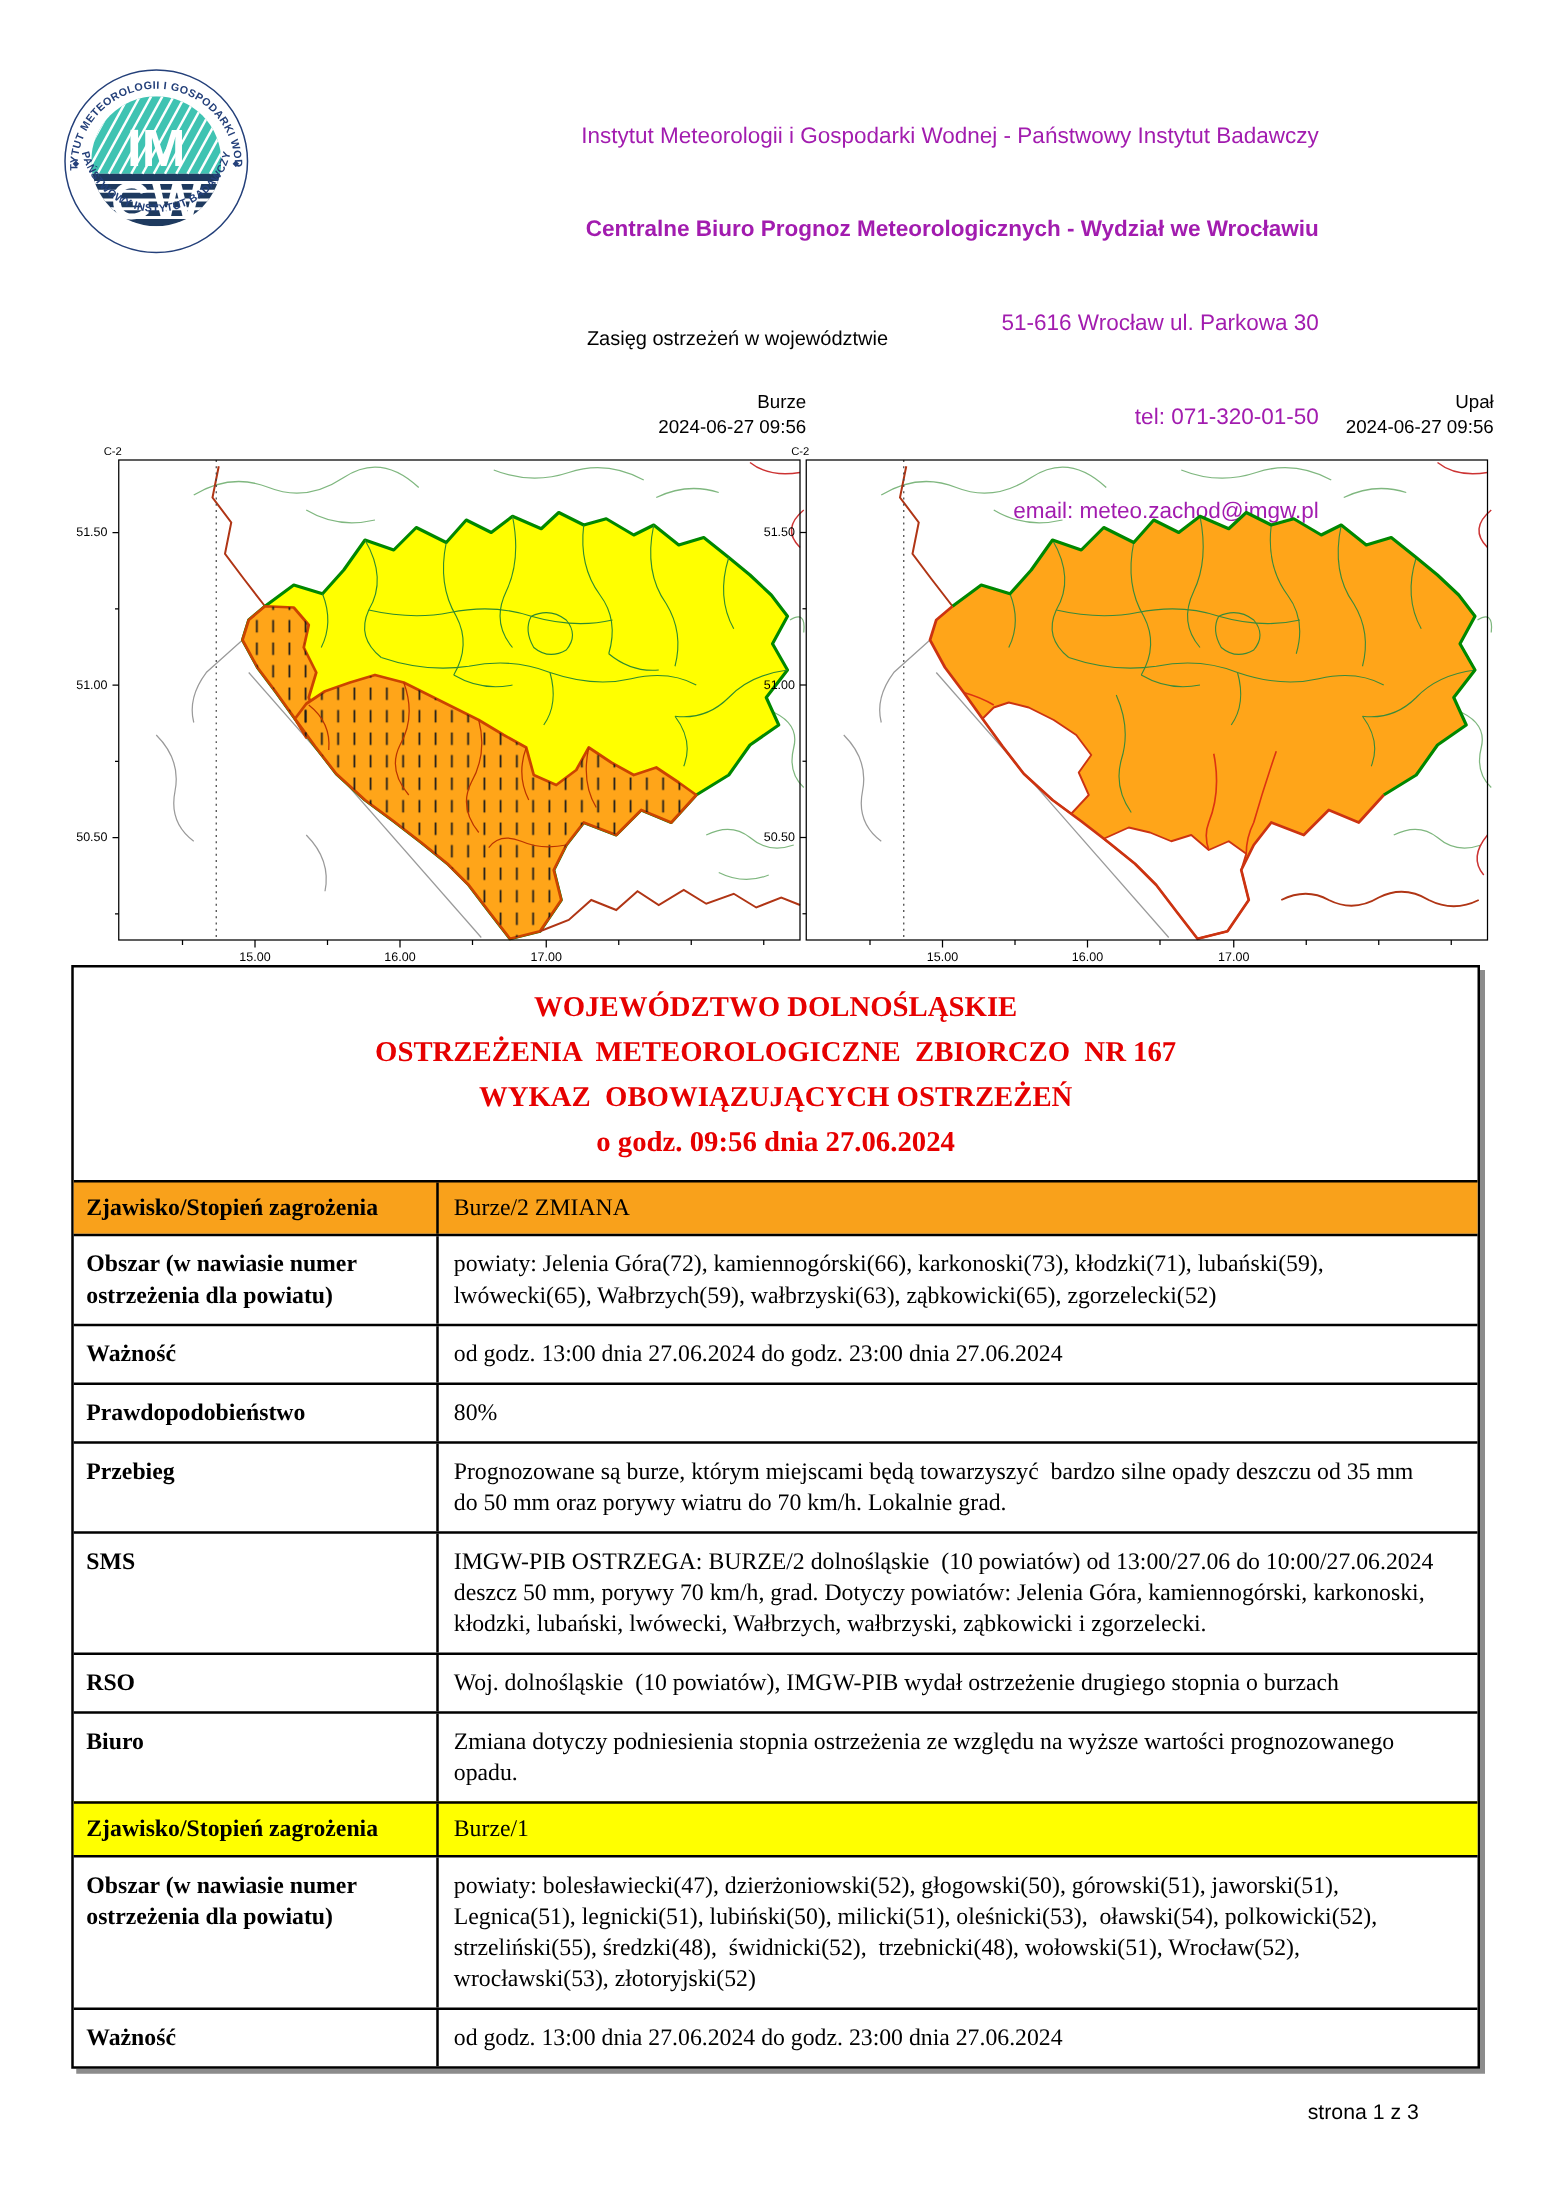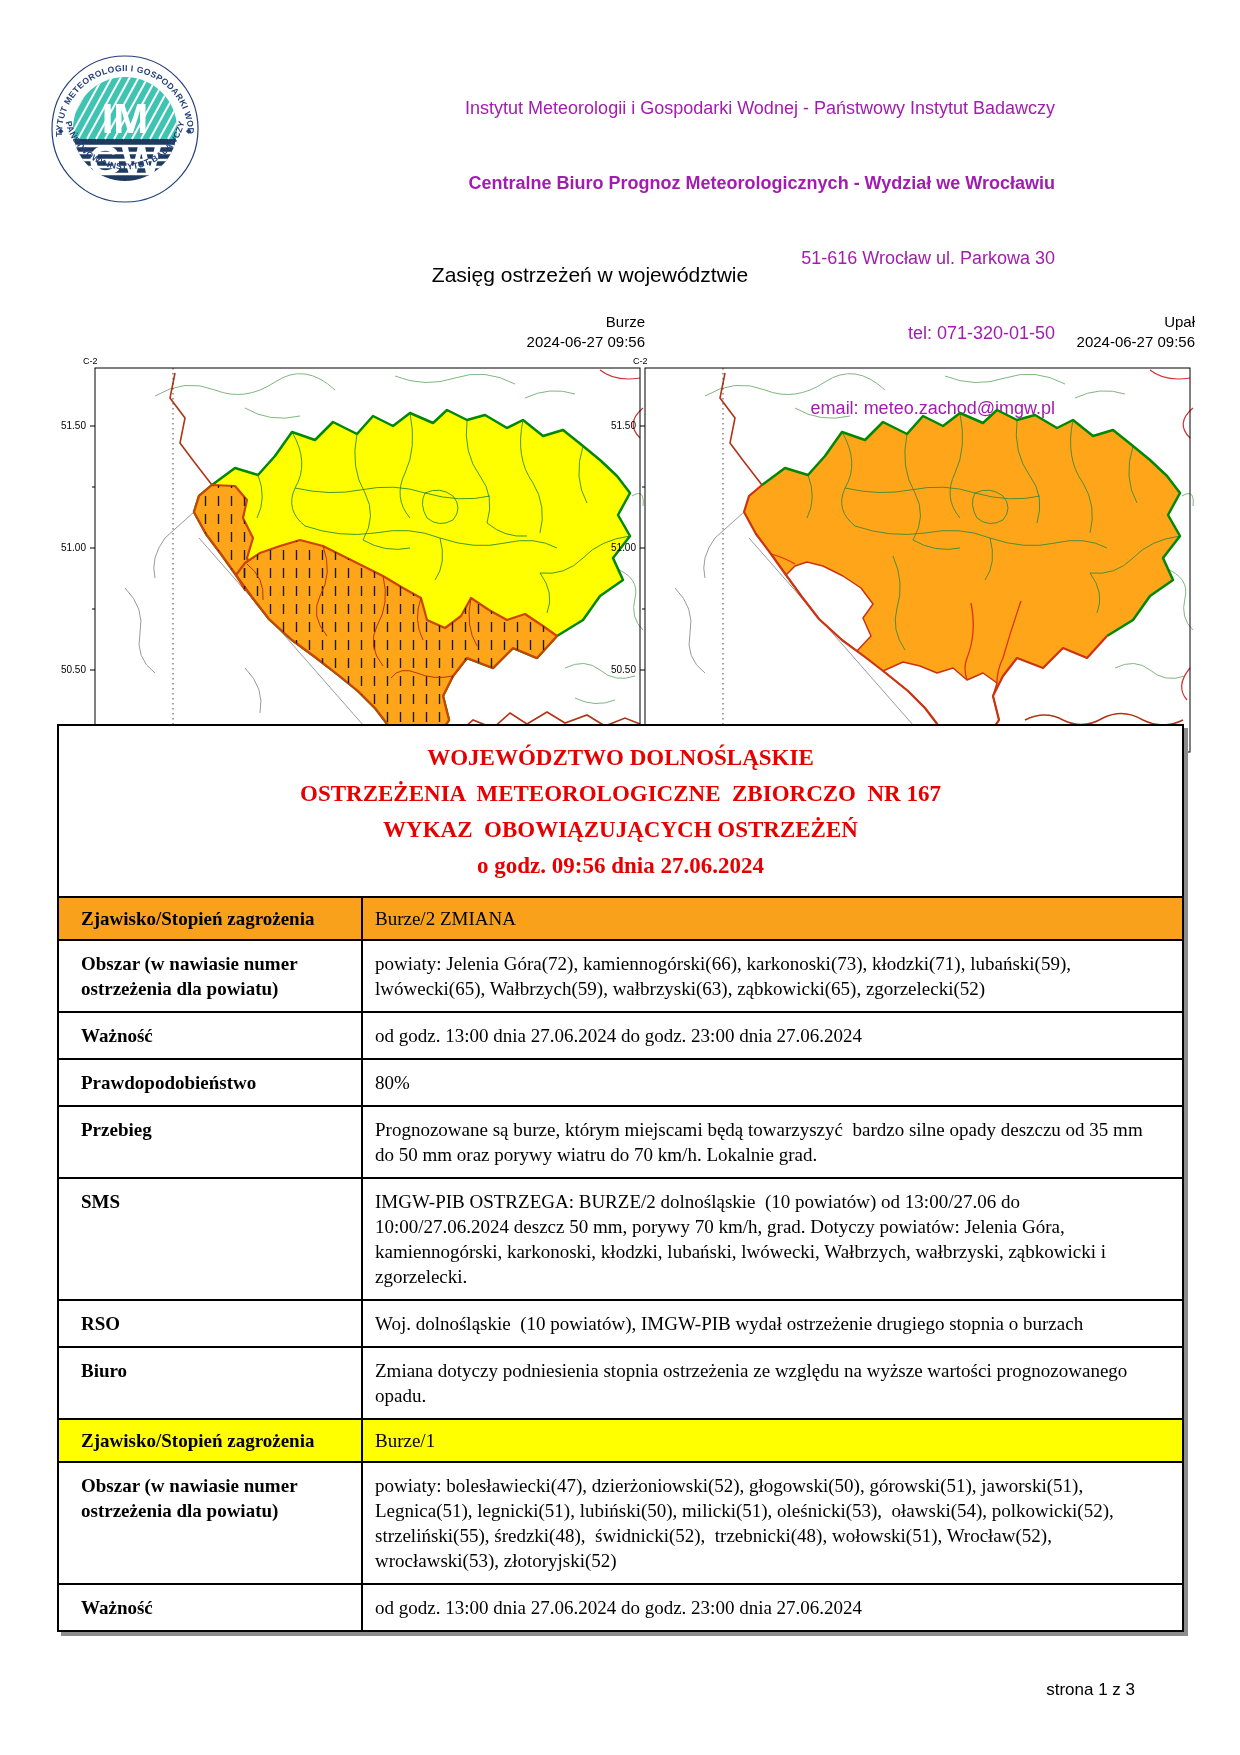--- a/index.html
+++ b/index.html
@@ -7,44 +7,44 @@
          font-family:"Liberation Sans", sans-serif; overflow:hidden; }
 
   
   .logo { position:absolute; left:50px; top:54px; }
   .hdr { position:absolute; top:46px; right:185px; text-align:right;
          color:#a21caf; font-size:18px; line-height:25px; white-space:pre; }
   .hdr .b { font-weight:bold; }
 
   
   .section-title { position:absolute; top:263px; left:0; width:1180px; text-align:center;
-                   font-size:21px; color:#000; }
+                   font-size:16px; color:#000; }
 
   
   .map-title { position:absolute; width:612px; text-align:right; font-size:15px;
                line-height:20px; color:#000; top:312px; }
   .map-title.m0 { left:33px; }
   .map-title.m1 { left:583px; }
   .map-svg { position:absolute; top:354px; }
   .map-svg.m0 { left:33px; }
   .map-svg.m1 { left:583px; }
   .tick-label { font-family:"Liberation Sans",sans-serif; font-size:10px; fill:#000; }
   .corner-label { font-family:"Liberation Sans",sans-serif; font-size:9px; fill:#000; }
 
   
-  .wtable { position:absolute; top:724px; left:57px; width:1123px; background:#fff;
+  .wtable { position:absolute; top:772px; left:57px; width:1123px; background:#fff;
             border:2px solid #000; box-shadow:4px 4px 0 #8c8c8c;
             font-family:"Liberation Serif", serif; }
   .wtitle { text-align:center; padding:14px 0 12px 0; }
   .wtitle div { color:#E60000; font-weight:bold; font-size:23px; line-height:36px;
                 white-space:pre-wrap; }
   .trow { display:flex; border-top:2px solid #000; }
   .tlabel { width:272px; flex:0 0 272px; border-right:2px solid #000; font-weight:bold;
             font-size:19px; line-height:25px; padding:10px 8px 10px 10px; color:#000;
-            white-space:pre-wrap;margin-left:12px; }
+            white-space:pre-wrap; }
   .tvalue { flex:1; font-size:19px; line-height:25px; padding:10px 30px 10px 12px;
             color:#000; white-space:pre-wrap; }
   .trow.hdr-orange { background:#F9A11B; }
   .trow.hdr-yellow { background:#FFFF00; }
   .trow.hdr-orange .tvalue, .trow.hdr-yellow .tvalue { padding-top:8px; padding-bottom:8px; }
   .trow.hdr-orange .tlabel, .trow.hdr-yellow .tlabel { padding-top:8px; padding-bottom:8px; }
 
   
   .pfooter { position:absolute; top:1680px; left:57px; width:1078px; text-align:right;
              font-size:17px; color:#000; }

